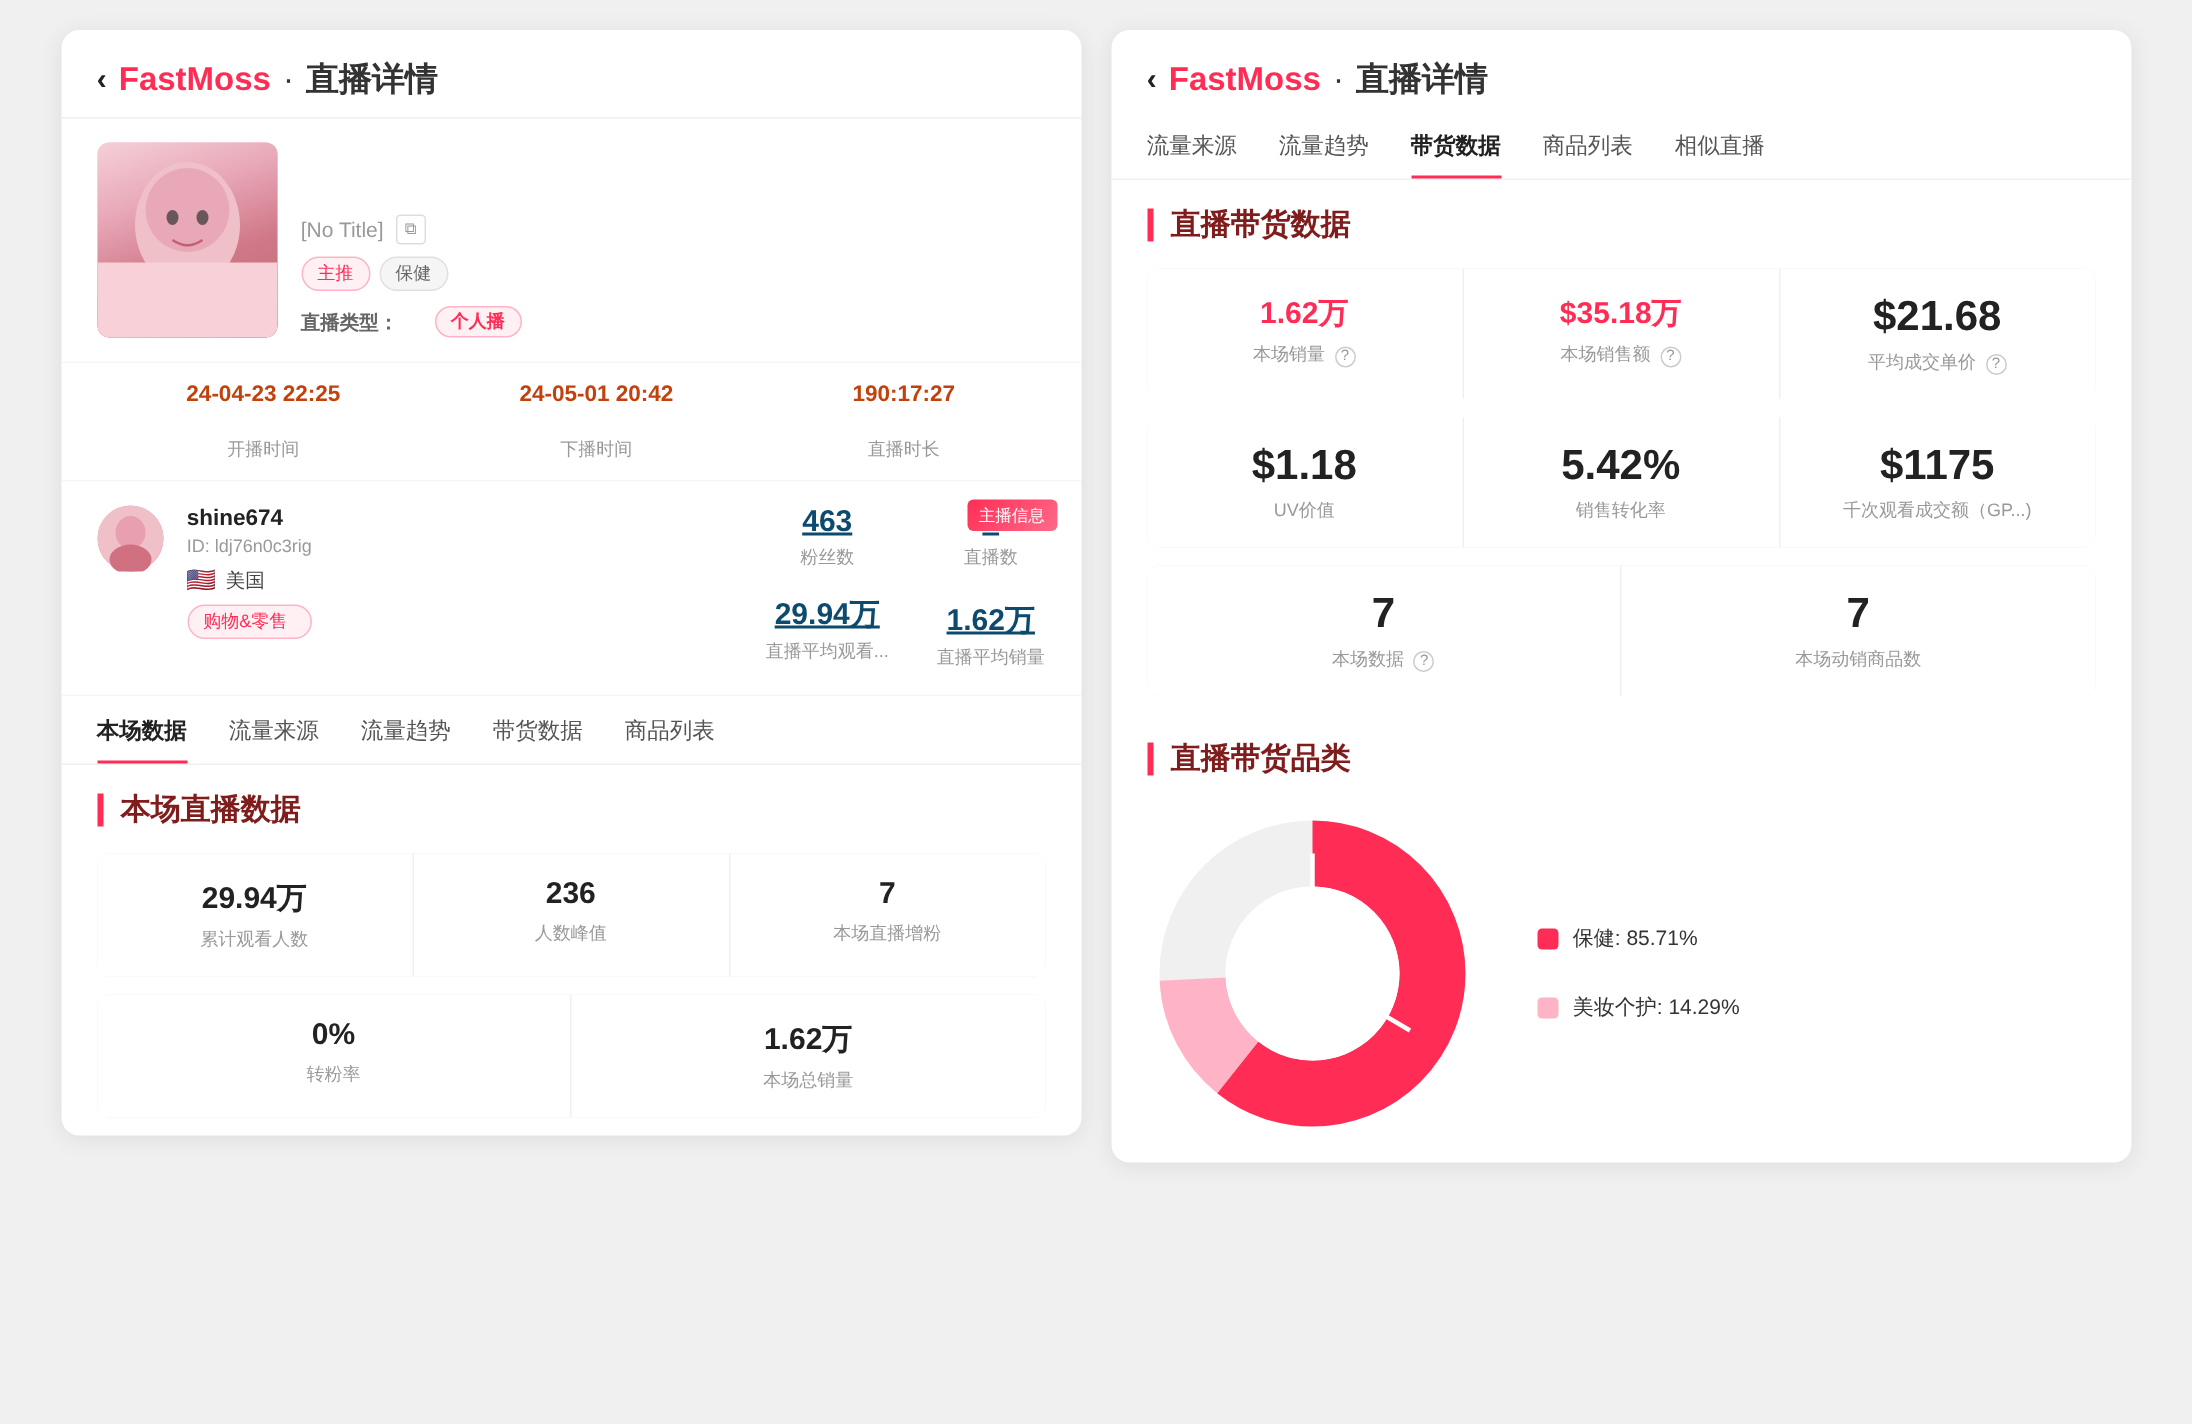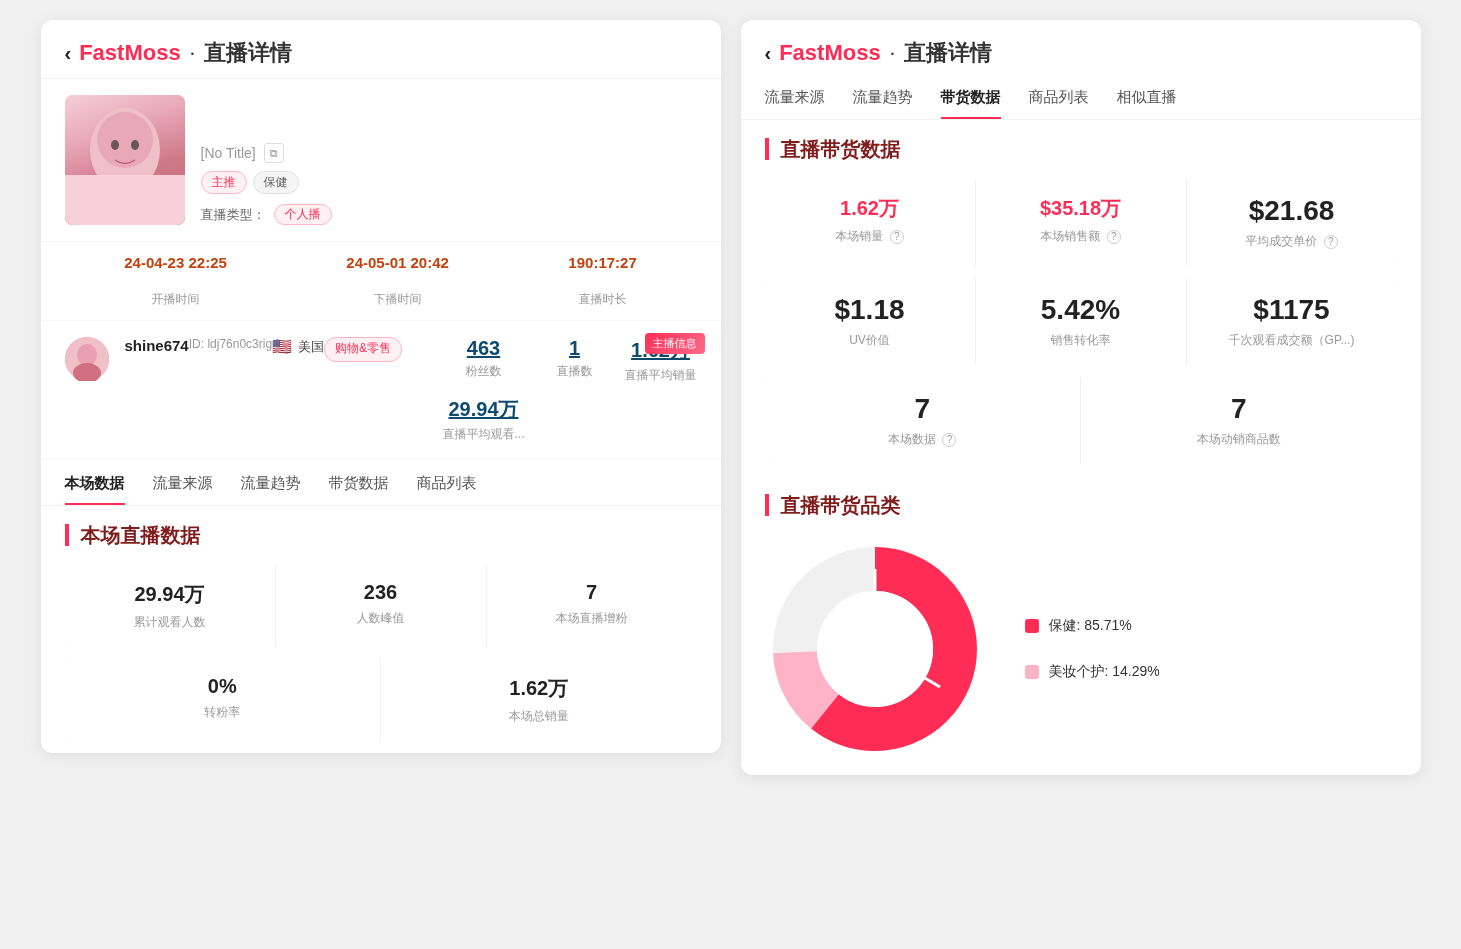--- a/index.html
+++ b/index.html
@@ -127,23 +127,24 @@
 
     .tag-gray {
       background: #f5f5f5;
       color: #666;
       border: 1px solid #e0e0e0;
     }
 
     .live-type-row {
       display: flex;
       align-items: center;
-      gap: 8px;
+      gap: 24px;
       font-size: 13px;
       color: #666;
+      font-weight: bold;
     }
 
     .live-type-badge {
       background: #fff0f4;
       color: #ff2d55;
       border: 1px solid #ffb3c6;
       border-radius: 12px;
       padding: 1px 10px;
       font-size: 12px;
     }
@@ -423,21 +424,21 @@
 
     .legend-dot {
       width: 14px;
       height: 14px;
       border-radius: 3px;
       flex-shrink: 0;
     }
 
     .streamer-info-col {
       display: flex;
-      flex-direction: row;
+      flex-direction: column;
     }
   </style>
 </head>
 <body>
 
 <div class="panel left-panel">
 
   <div class="panel-header">
     <span class="back-icon">‹</span>
     <span class="panel-title-brand">FastMoss</span>
@@ -512,21 +513,21 @@
     <div style="display:flex; flex-direction:column; gap: 16px; margin-right: 16px; text-align:center;">
       <div class="stat-item">
         <div class="stat-value">463</div>
         <div class="stat-label">粉丝数</div>
       </div>
       <div class="stat-item">
         <div class="stat-value">29.94万</div>
         <div class="stat-label">直播平均观看...</div>
       </div>
     </div>
-    <div style="display:flex; flex-direction:row; gap: 32px; text-align:center;">
+    <div style="display:flex; flex-direction:column; gap: 20px; text-align:center;">
       <div class="stat-item">
         <div class="stat-value">1</div>
         <div class="stat-label">直播数</div>
       </div>
       <div class="stat-item">
         <div class="stat-value">1.62万</div>
         <div class="stat-label">直播平均销量</div>
       </div>
     </div>
   </div>

